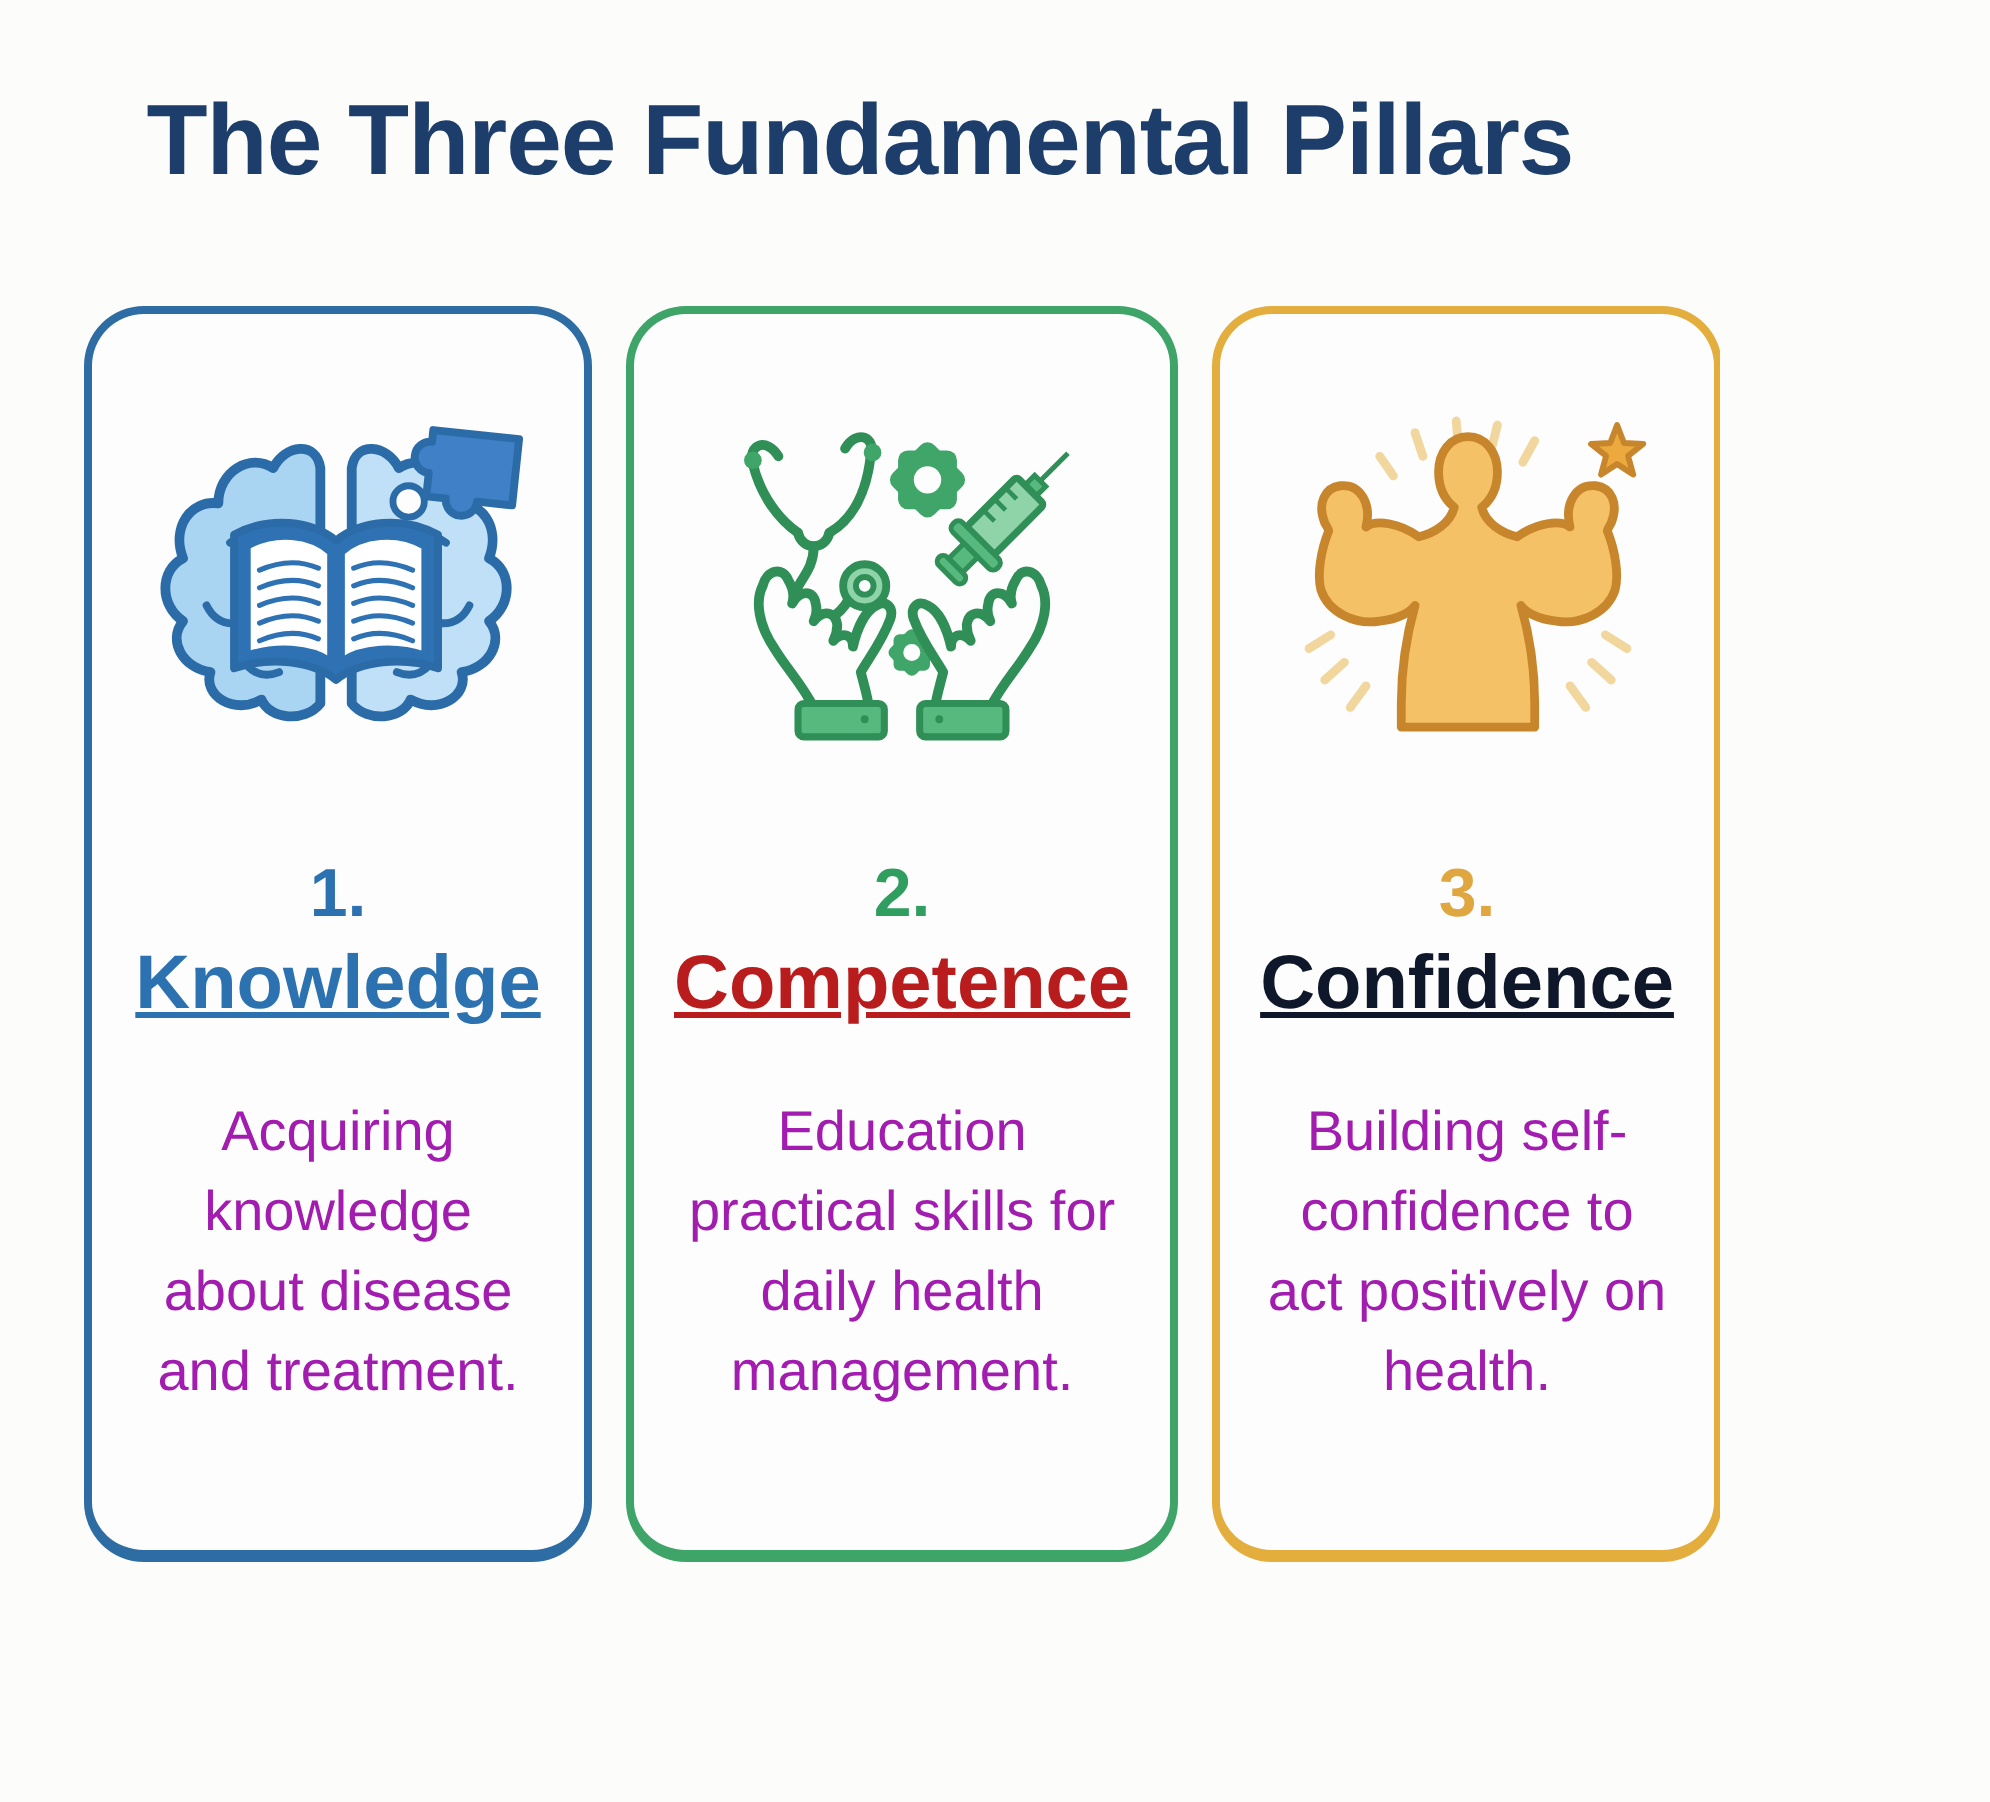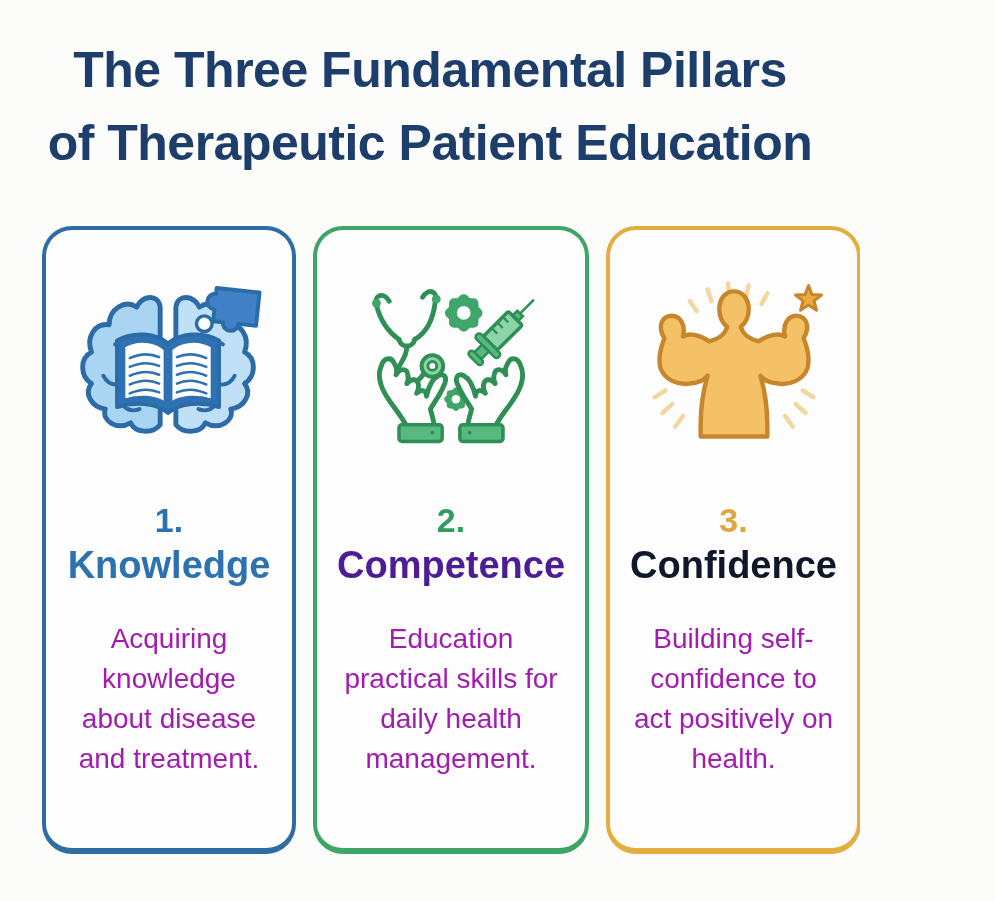--- a/index.html
+++ b/index.html
@@ -55,36 +55,36 @@
     margin-top:40px;
     font-size:34px;
     font-weight:bold;
     line-height:1.1;
   }
   .pillar-name {
     margin-top:6px;
     font-size:38px;
     font-weight:bold;
     line-height:1.1;
+    text-decoration:underline;
   }
   .pillar-desc {
     margin-top:32px;
     font-size:28px;
     line-height:1.43;
     color:#a21caf;
   }
 </style>
 </head>
 <body>
 
 <div class="page">
 
   <h1 class="title">
     <span>The Three Fundamental Pillars</span><br>
-    <span>of Therapeutic Patient Education</span>
   </h1>
 
   <div class="cards">
 
     <article class="card" style="border-color: rgb(46, 109, 164);">
       <div class="icon-wrap">
         <svg class="icon" viewBox="0 0 210 170">
 
           <path d="M96,150 C88,160 70,158 66,148 C52,156 36,146 40,134 C26,132 18,118 26,108
                    C14,100 14,82 26,76 C20,60 30,46 44,48 C44,32 60,22 72,30 C78,18 94,16 96,30 L96,150 Z" fill="#a9d5f3" stroke="#2b6ca8" stroke-width="5" stroke-linejoin="round"></path>
@@ -189,21 +189,21 @@
                      C65,102 71,103 72,110 C72,113 71,116 70,118
                      C75,113 80,115 80,121
                      C82,112 86,103 92,100 C97,97 101,101 99,107
                      C95,118 88,127 84,134 C86,142 88,148 88,152 Z" fill="#fdfdfd" stroke="#2f8f56" stroke-width="5" stroke-linejoin="round"></path>
             <rect x="52" y="150" width="44" height="17" rx="3" fill="#57b97e" stroke="#2f8f56" stroke-width="3.6"></rect>
             <circle cx="86" cy="158" r="2" fill="#2f8f56"></circle>
           </g>
         </svg>
       </div>
       <div class="pillar-number" style="color: rgb(47, 158, 95);">2.</div>
-      <div class="pillar-name" style="color: #4c1d95;">Competence</div>
+      <div class="pillar-name" style="color: #b91c1c;">Competence</div>
       <div class="pillar-desc">Education practical skills for daily health management.</div>
     </article>
 
     <article class="card" style="border-color: rgb(227, 174, 62);">
       <div class="icon-wrap">
         <svg class="icon" viewBox="0 0 210 170">
 
           <g stroke="#f1d79e" stroke-width="4.5" stroke-linecap="round">
             <line x1="60" y1="24" x2="67" y2="34"></line>
             <line x1="78" y1="12" x2="82" y2="24"></line>

